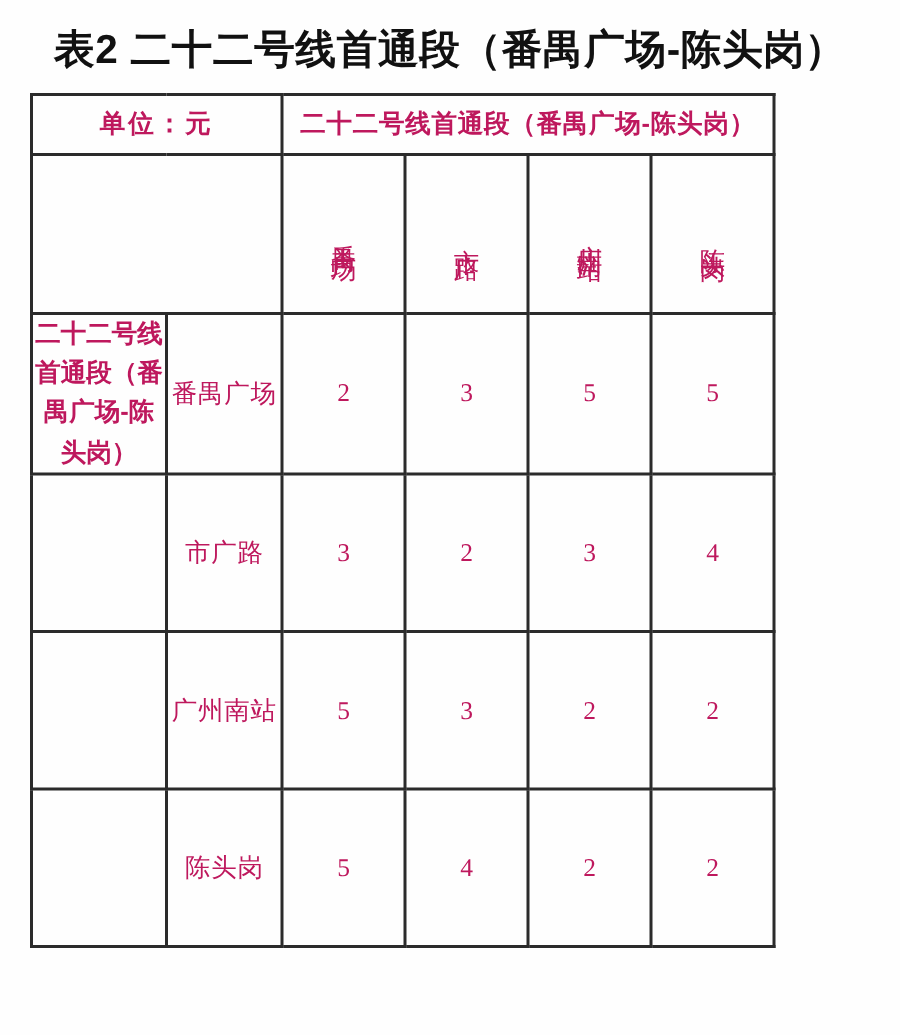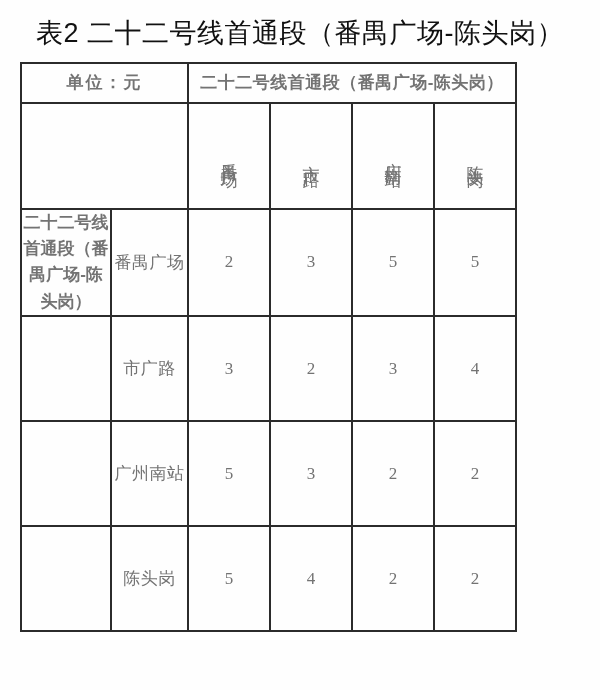--- a/index.html
+++ b/index.html
@@ -12,42 +12,42 @@
     width: 600px;
     height: 690px;
     background: #fefefe;
     font-family: "Liberation Sans", sans-serif;
     color: #1c1c1c;
     overflow: hidden;
   }
   .title {
     margin: 16px 30px 10px 30px;
     text-align: center;
-    font-weight: normal;
+    font-weight: bold;
     font-size: 27px;
     line-height: 1.32;
     color: #111111;
     letter-spacing: 0.5px;
   }
   table.fare {
     border-collapse: collapse;
     table-layout: fixed;
     margin-left: 20px;
     width: 495px;
     background: #fefefe;
   }
   table.fare, table.fare td {
     border: 2px solid #2b2b2b;
   }
   table.fare td {
     padding: 0;
     vertical-align: middle;
     text-align: center;
     font-size: 17px;
-    color: #737373;
+    color: #be185d;
   }
   td.unit-cell {
     font-weight: bold;
     height: 38px;
     letter-spacing: 2px;
   }
   td.section-cell {
     font-weight: bold;
     letter-spacing: 0.5px;
   }

